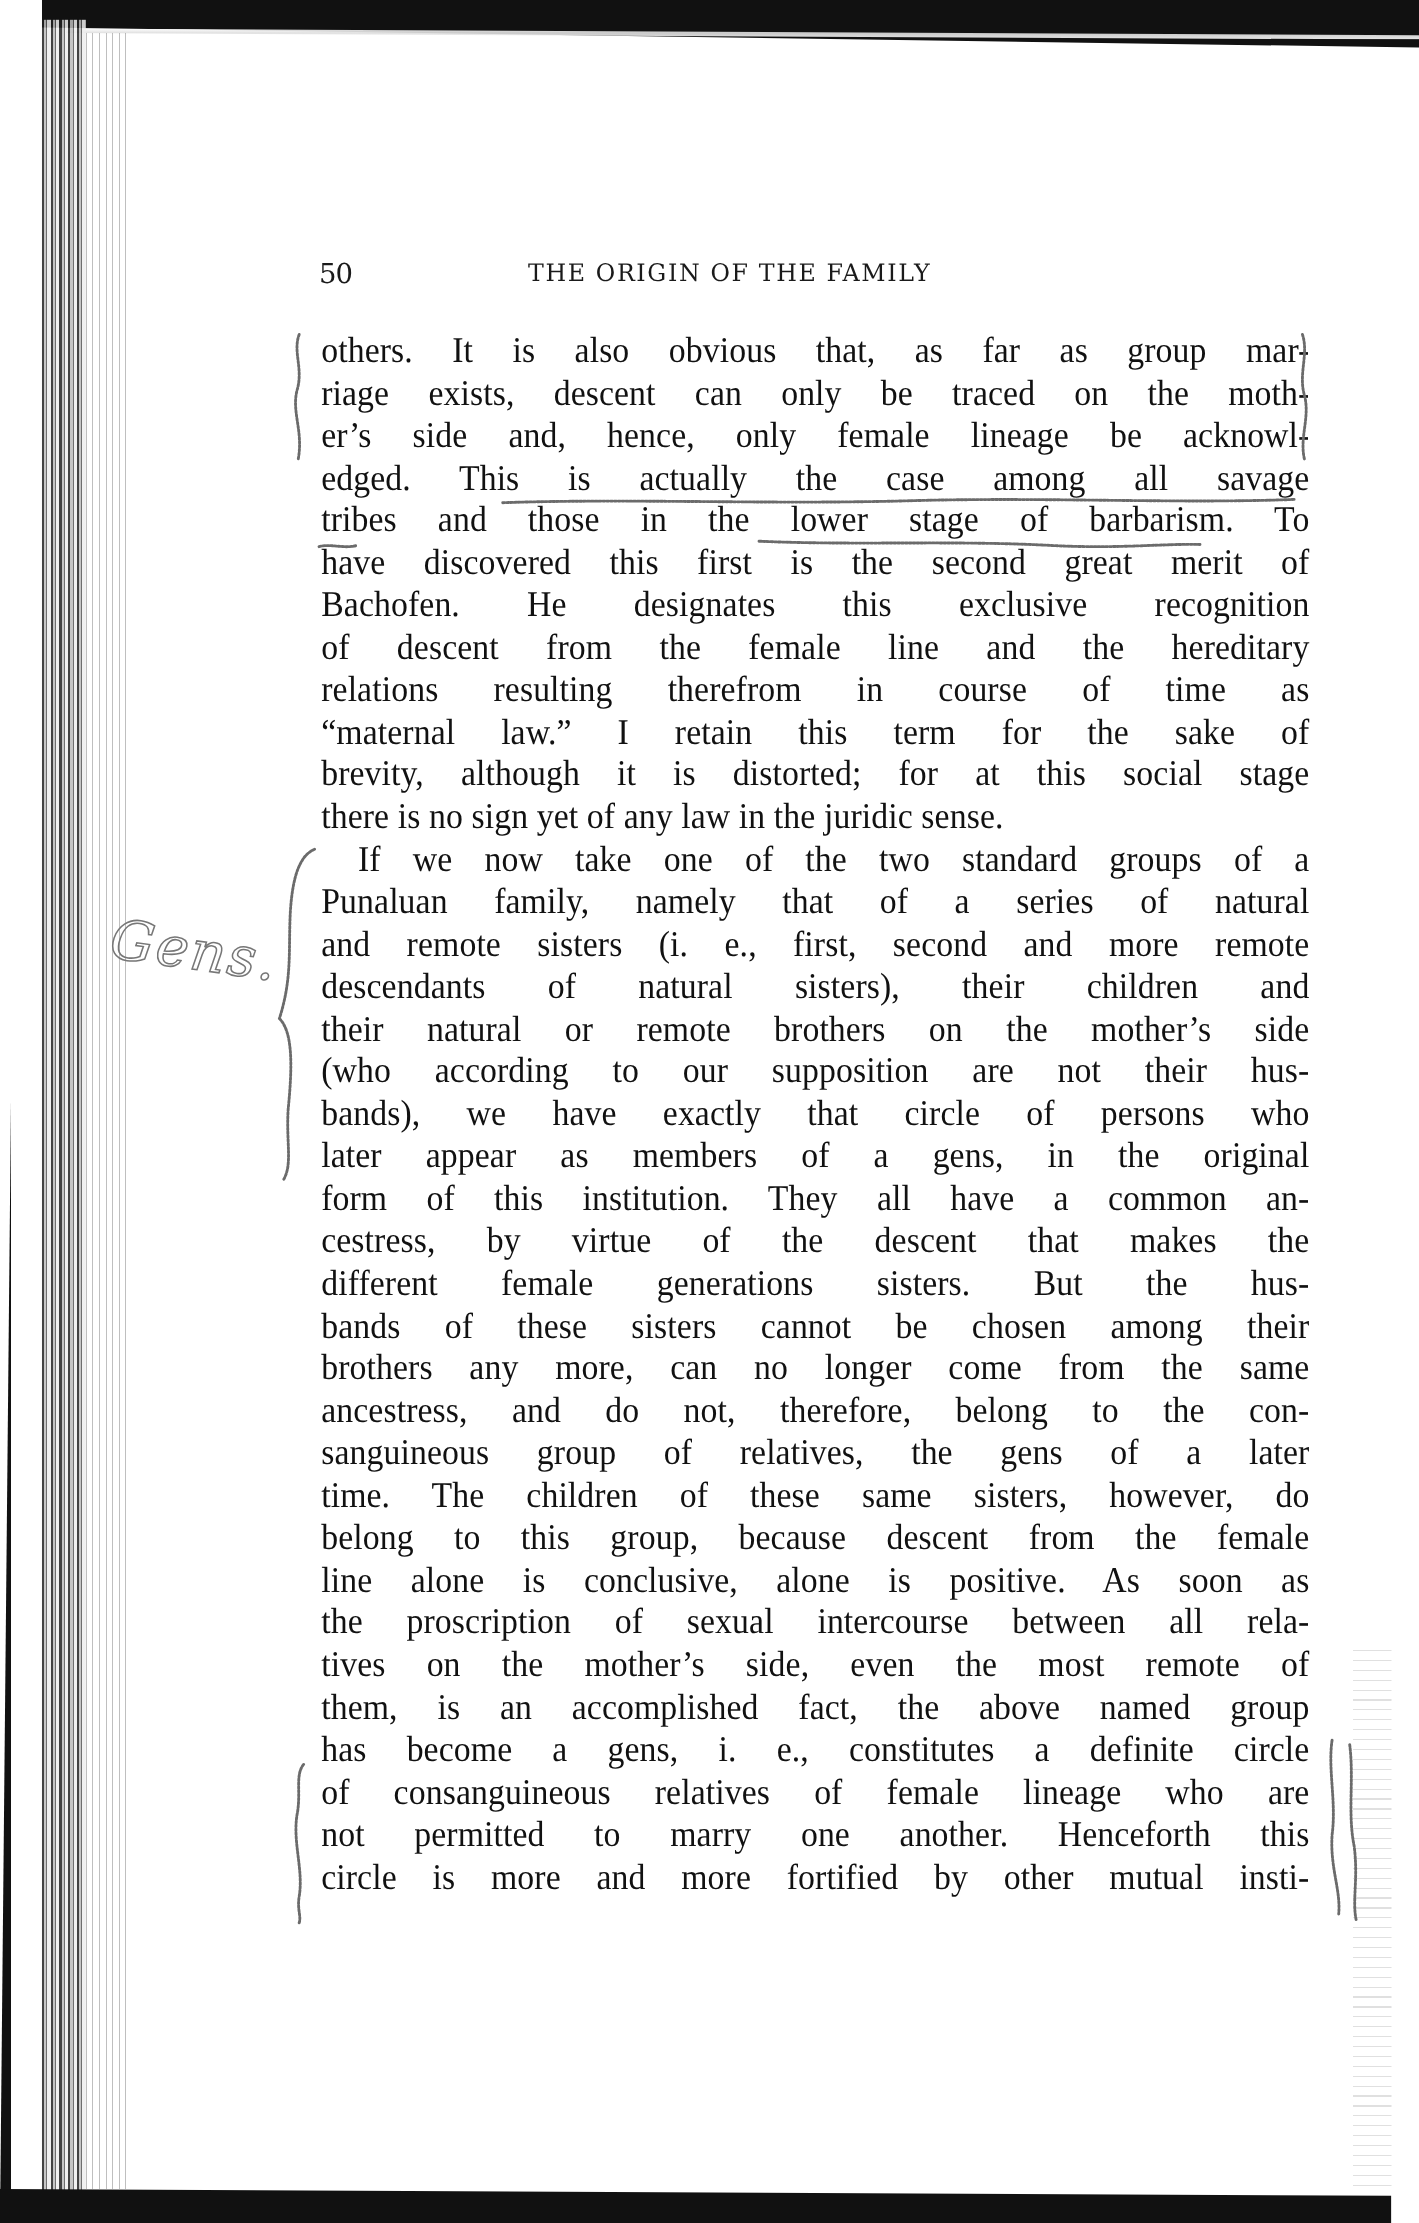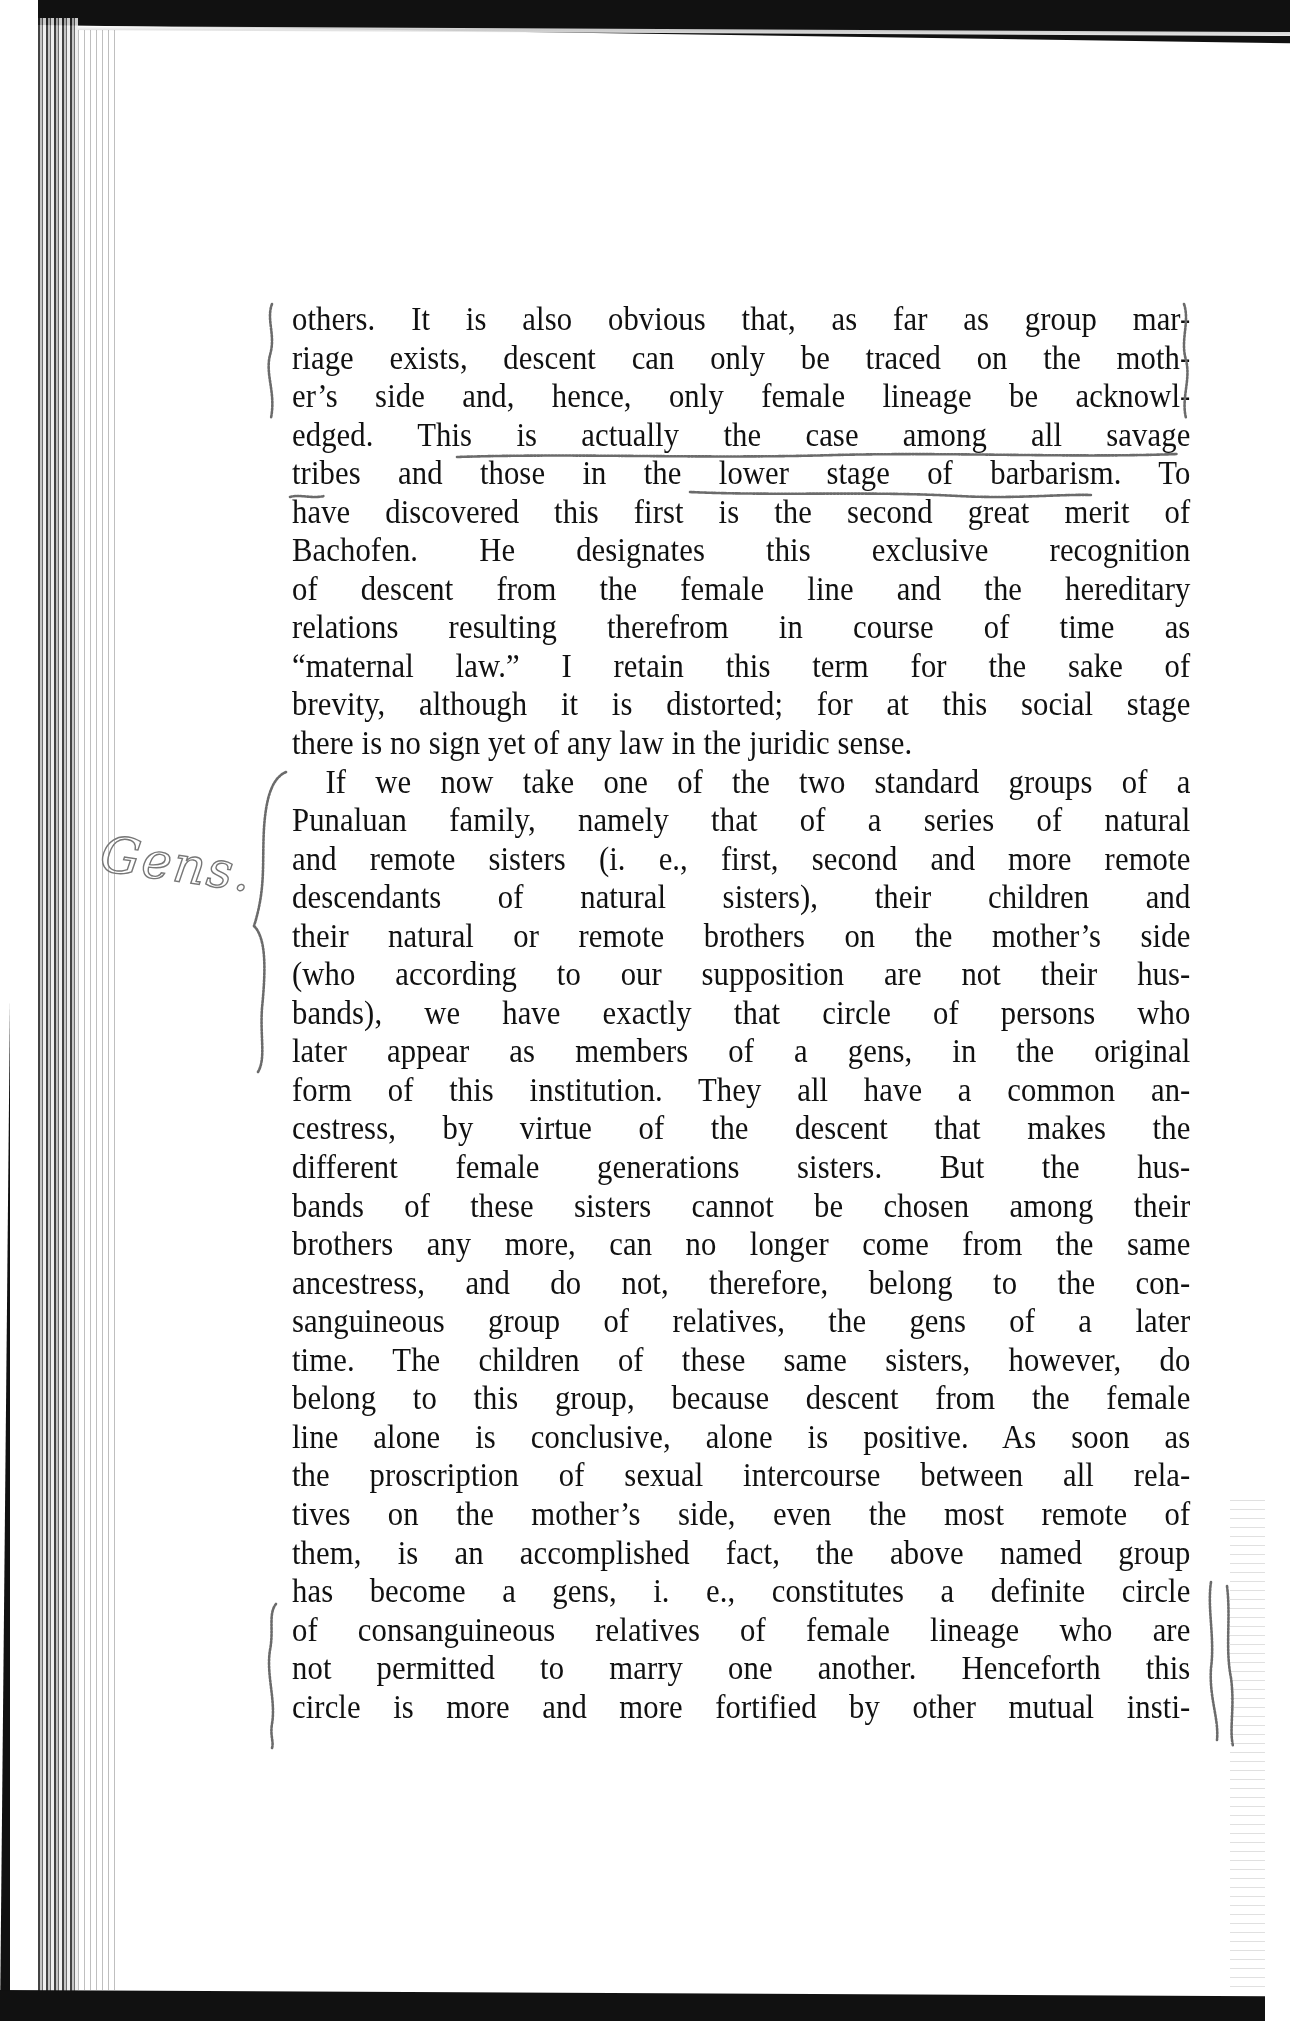--- a/index.html
+++ b/index.html
@@ -149,20 +149,24 @@
 
 <div class="scan">
   <div class="edge-top"></div>
   <div class="edge-top-inner"></div>
   <div class="edge-left"></div>
   <div class="edge-left-fade"></div>
   <div class="edge-left-dark"></div>
   <div class="edge-bottom"></div>
   <div class="edge-right-fade"></div>
 
+  <div class="running-head">
+    <span class="page-number">50</span>
+    <span class="page-title">THE ORIGIN OF THE FAMILY</span>
+  </div>
 
   <div class="body-text">
     <span class="line">others.  It is also obvious that, as far as group mar-</span>
     <span class="line">riage exists, descent can only be traced on the moth-</span>
     <span class="line">er’s side and, hence, only female lineage be acknowl-</span>
     <span class="line">edged.  This is actually the case among all savage</span>
     <span class="line">tribes and those in the lower stage of barbarism.  To</span>
     <span class="line">have discovered this first is the second great merit of</span>
     <span class="line">Bachofen.  He designates this exclusive recognition</span>
     <span class="line">of descent from the female line and the hereditary</span>

